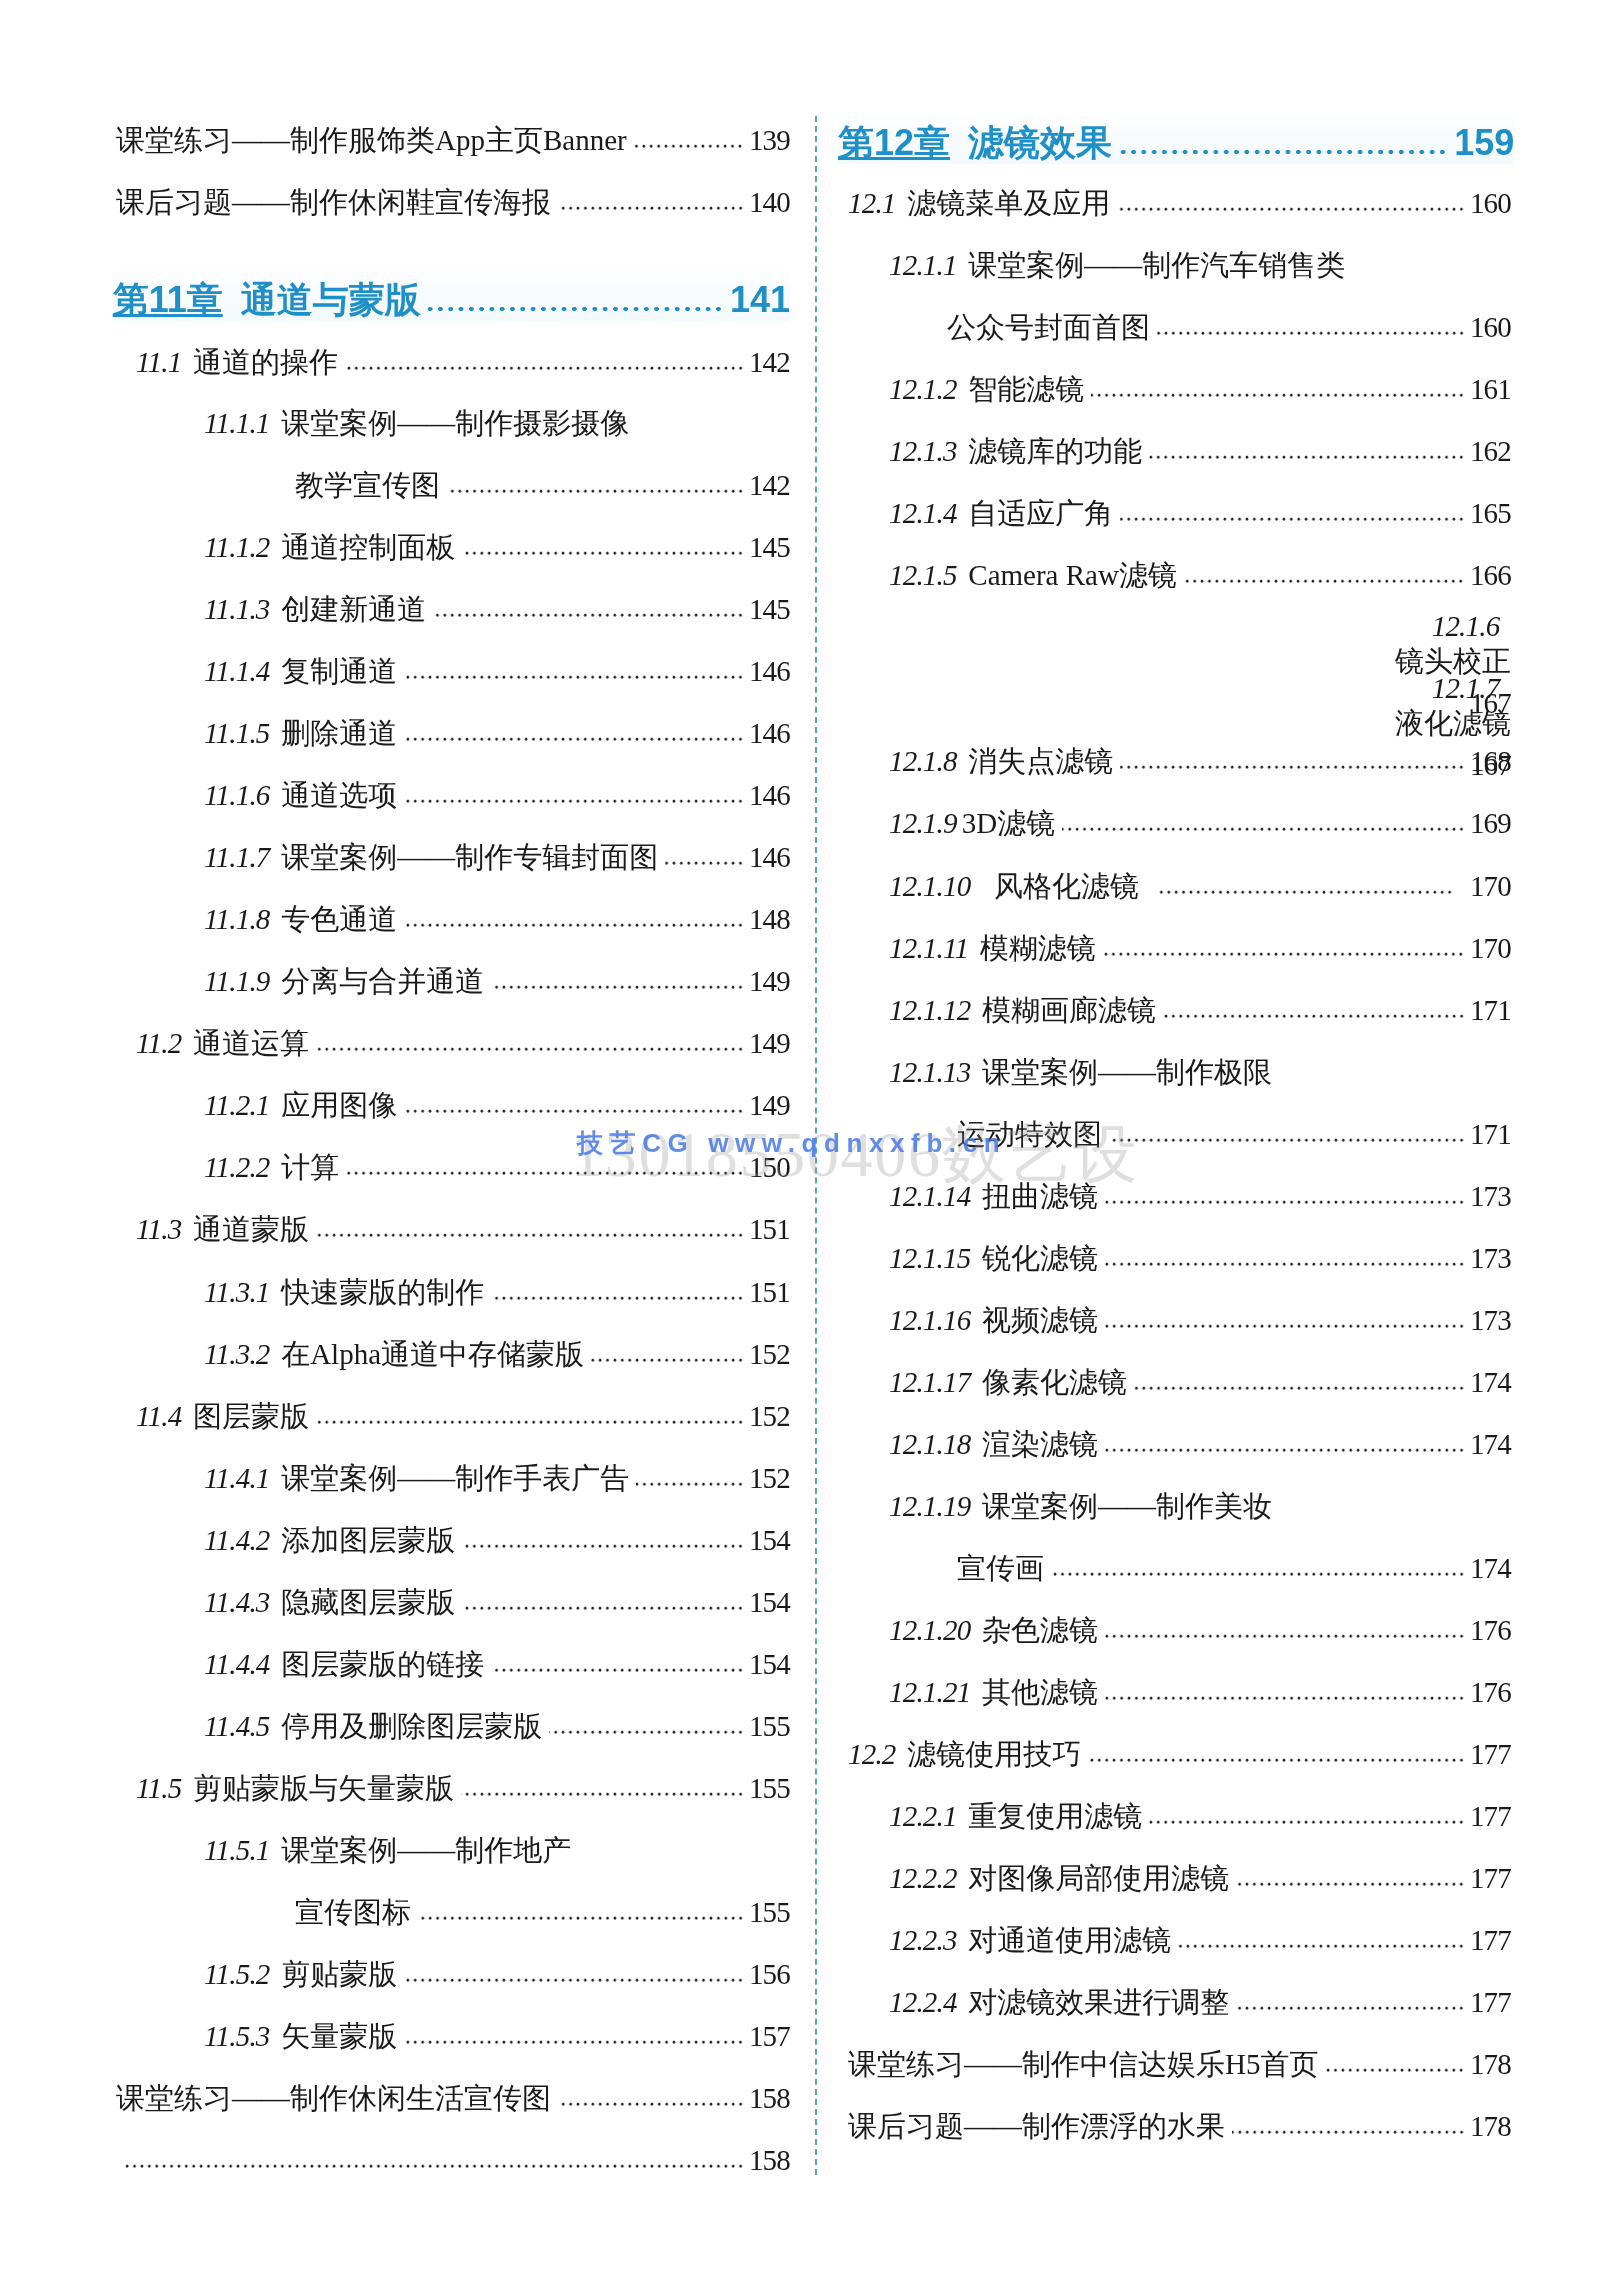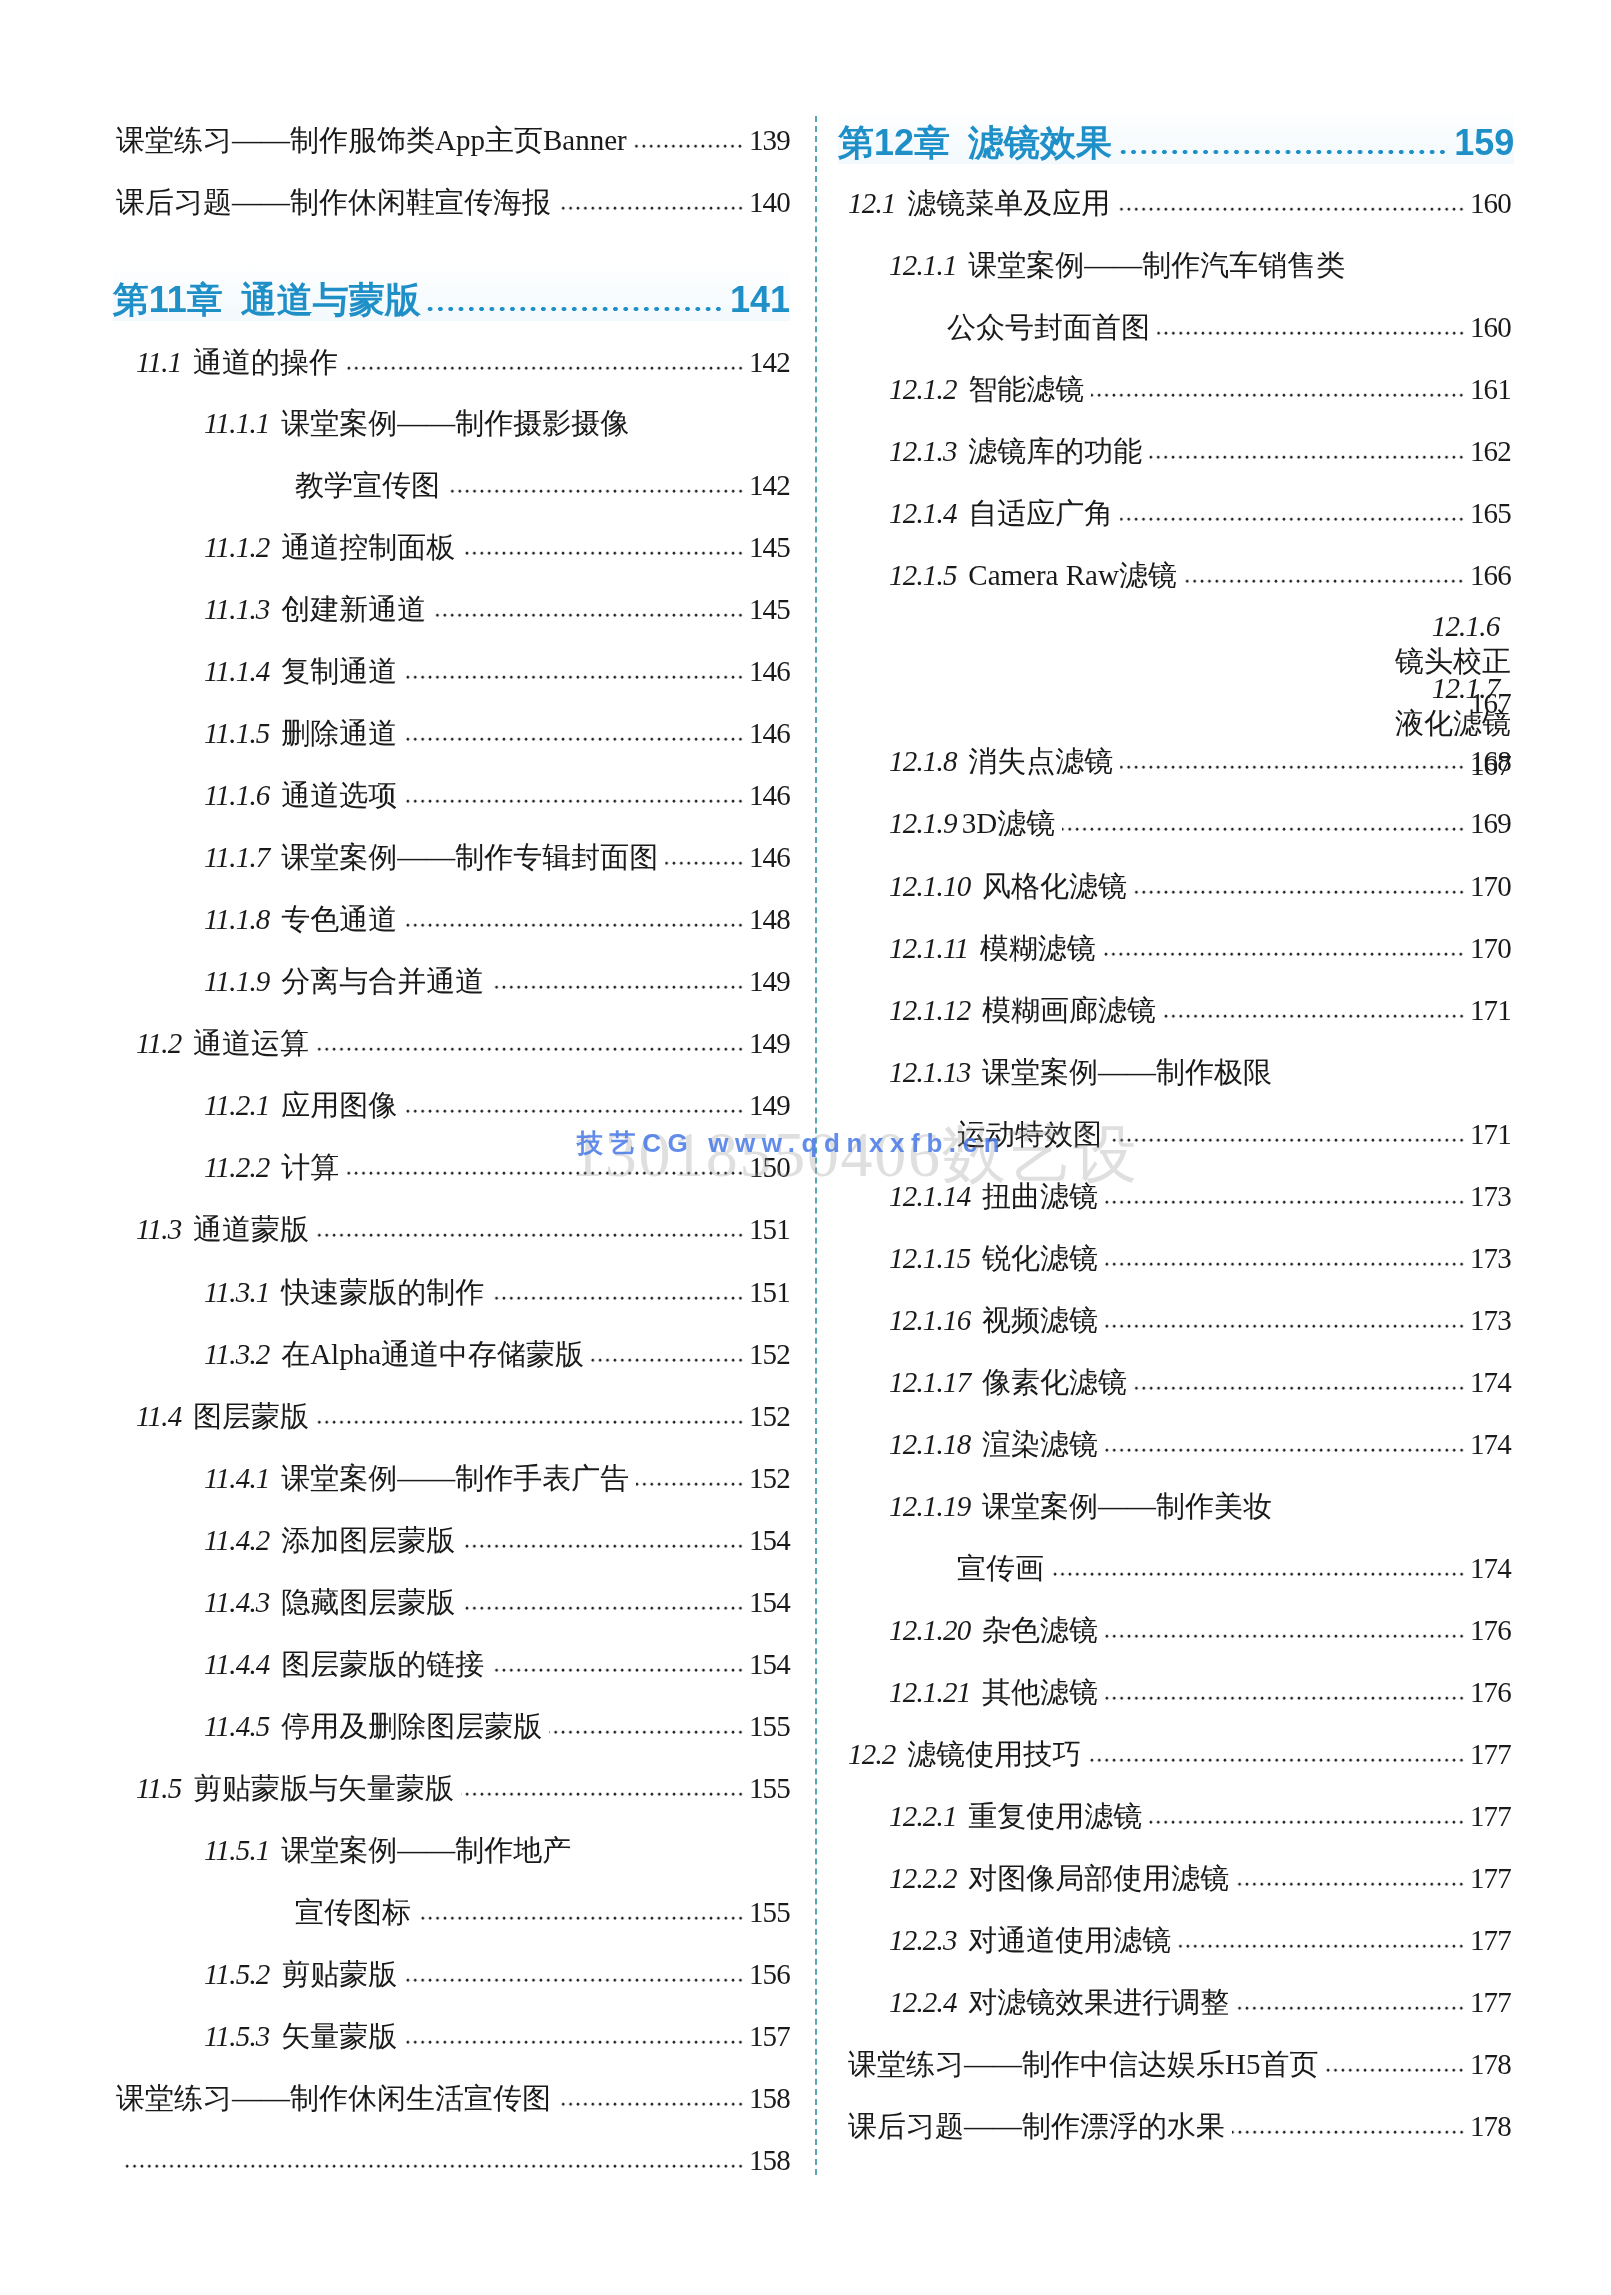--- a/index.html
+++ b/index.html
@@ -82,21 +82,21 @@
       display: flex;
       align-items: flex-end;
       font-family: "Liberation Sans", "DejaVu Sans", sans-serif;
       font-weight: bold;
       color: #1f8fc8;
       font-size: 36px;
       line-height: 43px;
       white-space: nowrap;
       background: linear-gradient(to bottom, rgba(232,244,250,0) 0%, rgba(232,244,250,0.55) 100%);
     }
-    .chapter .ch-label { margin-right: 18px; }
+    .chapter .ch-label { margin-right: 18px; text-decoration: underline; }
     .chapter .leader {
       flex: 1 1 auto;
       margin: 0 6.6px 7.4px 5px;
       height: 10px;
       background-image: radial-gradient(circle, #1f8fc8 2.1px, transparent 2.5px);
       background-size: 10.3px 10px;
       background-repeat: repeat-x;
       background-position: right center;
     }
     .watermark {
@@ -389,21 +389,21 @@
     <span class="title">消失点滤镜</span>
     <span class="leader"></span>
     <span class="page">168</span>
   </div>
   <div class="row" style="top:795px; padding-left:46px;">
     <span class="num" style="margin-right:5px">12.1.9</span>
     <span class="title">3D滤镜</span>
     <span class="leader"></span>
     <span class="page">169</span>
   </div>
-  <div class="row" style="top:858px; padding-left:46px;">
+  <div class="row" style="top:858px; padding-left:46px;gap:12px;">
     <span class="num">12.1.10</span>
     <span class="title">风格化滤镜</span>
     <span class="leader"></span>
     <span class="page">170</span>
   </div>
   <div class="row" style="top:920px; padding-left:46px;">
     <span class="num">12.1.11</span>
     <span class="title">模糊滤镜</span>
     <span class="leader"></span>
     <span class="page">170</span>

